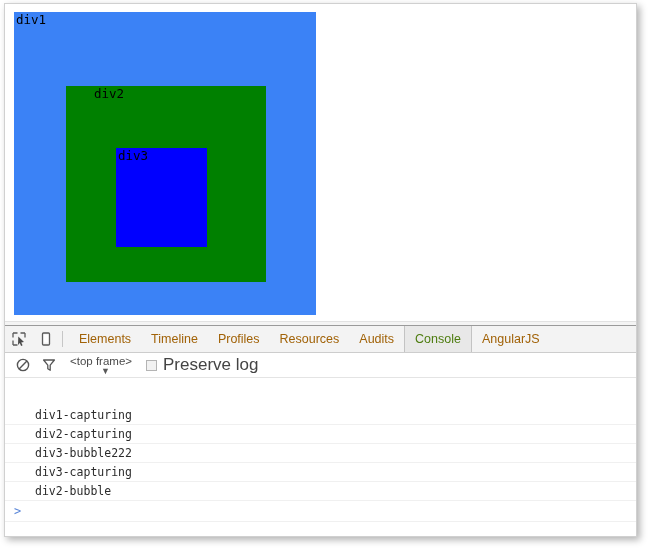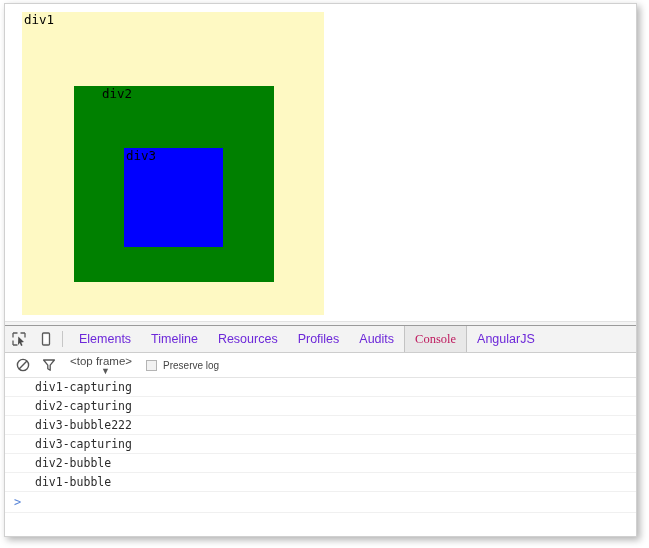--- a/index.html
+++ b/index.html
@@ -61,21 +61,21 @@
   }
   #div2 {
     left: 52px;
     top: 74px;
     width: 200px;
     height: 196px;
   }
   #div3 {
     left: 50px;
     top: 62px;
-    width: 99px;
+    width: 91px;
     height: 99px;
   }
 
   
   #devtools-splitter {
     position: absolute;
     left: 0;
     right: 0;
     top: 317px;
     height: 5px;
@@ -118,31 +118,30 @@
   #toolbar-divider {
     width: 1px;
     margin: 5px 6px 5px 3px;
     background: #c6c6c6;
   }
   .dt-tab {
     display: flex;
     align-items: center;
     padding: 0 10px;
     font-size: 12.5px;
-    color: #6d28d9;
+    color: #a16207;
     white-space: nowrap;
     cursor: default;
     box-sizing: border-box;
   }
   .dt-tab.active {
     background: #e8e8e8;
     border-left: 1px solid #c3c3c3;
     border-right: 1px solid #c3c3c3;
-    color: #be185d;
-    font-family: Liberation Serif, serif;
+    color: #4d7c0f;
   }
 
   
   #console-optionsbar {
     height: 25px;
     min-height: 25px;
     display: flex;
     align-items: center;
     background: #ffffff;
     border-bottom: 1px solid #e4e4e4;
@@ -182,30 +181,31 @@
   }
   #preserve-log-checkbox {
     width: 11px;
     height: 11px;
     border: 1px solid #b4b4b4;
     background: #f2f2f2;
     box-sizing: border-box;
   }
   #preserve-log-label {
     margin-left: 6px;
-    font-size: 10px;
+    font-size: 17px;
     color: #444444;
     white-space: nowrap;
   }
 
   
   #console-messages {
     flex: 1;
     overflow: hidden;
     background: #ffffff;
+    margin-top: 28px;
   }
   .console-row {
     height: 19px;
     line-height: 19px;
     border-bottom: 1px solid #f0f0f0;
     padding-left: 30px;
     font-family: "DejaVu Sans Mono", "Liberation Mono", monospace;
     font-size: 11.5px;
     color: #2b2b2b;
     white-space: nowrap;
@@ -233,21 +233,21 @@
     font-size: 11.5px;
     color: #2b2b2b;
   }
 </style>
 </head>
 <body>
 
 <div id="browser-frame">
 
   <div id="page-viewport">
-    <div class="demo-box" id="div1" style="background: #fef9c3; margin-left: 8px;">
+    <div class="demo-box" id="div1" style="background: #3b82f6;">
       <span class="box-label">div1</span>
 
       <div class="demo-box" id="div2" style="background: rgb(0, 128, 0); padding-left: 26px;">
         <span class="box-label">div2</span>
 
         <div class="demo-box" id="div3" style="background: rgb(0, 0, 255);">
           <span class="box-label">div3</span>
         </div>
       </div>
     </div>
@@ -270,22 +270,22 @@
         <svg width="14" height="14" viewBox="0 0 14 14">
           <rect x="3.5" y="1" width="7" height="12" rx="1" ry="1" fill="none" stroke="#5a5a5a" stroke-width="1.3"></rect>
           <rect x="4.8" y="2.6" width="4.4" height="8" fill="#ffffff"></rect>
         </svg>
       </div>
 
       <div id="toolbar-divider"></div>
 
       <div class="dt-tab">Elements</div>
       <div class="dt-tab">Timeline</div>
+      <div class="dt-tab">Profiles</div>
       <div class="dt-tab">Resources</div>
-      <div class="dt-tab">Profiles</div>
       <div class="dt-tab">Audits</div>
       <div class="dt-tab active">Console</div>
       <div class="dt-tab">AngularJS</div>
     </div>
 
     <div id="console-optionsbar">
 
       <div class="opt-icon-btn">
         <svg width="14" height="14" viewBox="0 0 14 14">
           <circle cx="7" cy="7" r="5.6" fill="none" stroke="#555555" stroke-width="1.4"></circle>
@@ -309,21 +309,20 @@
         <span id="preserve-log-label">Preserve log</span>
       </div>
     </div>
 
     <div id="console-messages">
       <div class="console-row">div1-capturing</div>
       <div class="console-row">div2-capturing</div>
       <div class="console-row">div3-bubble222</div>
       <div class="console-row">div3-capturing</div>
       <div class="console-row">div2-bubble</div>
-      <div class="console-row">div1-bubble</div>
 
       <div id="console-prompt-row">
         <span id="console-prompt-chevron">&gt;</span>
         <span id="console-prompt-input"></span>
       </div>
     </div>
 
   </div>
 </div>
 

